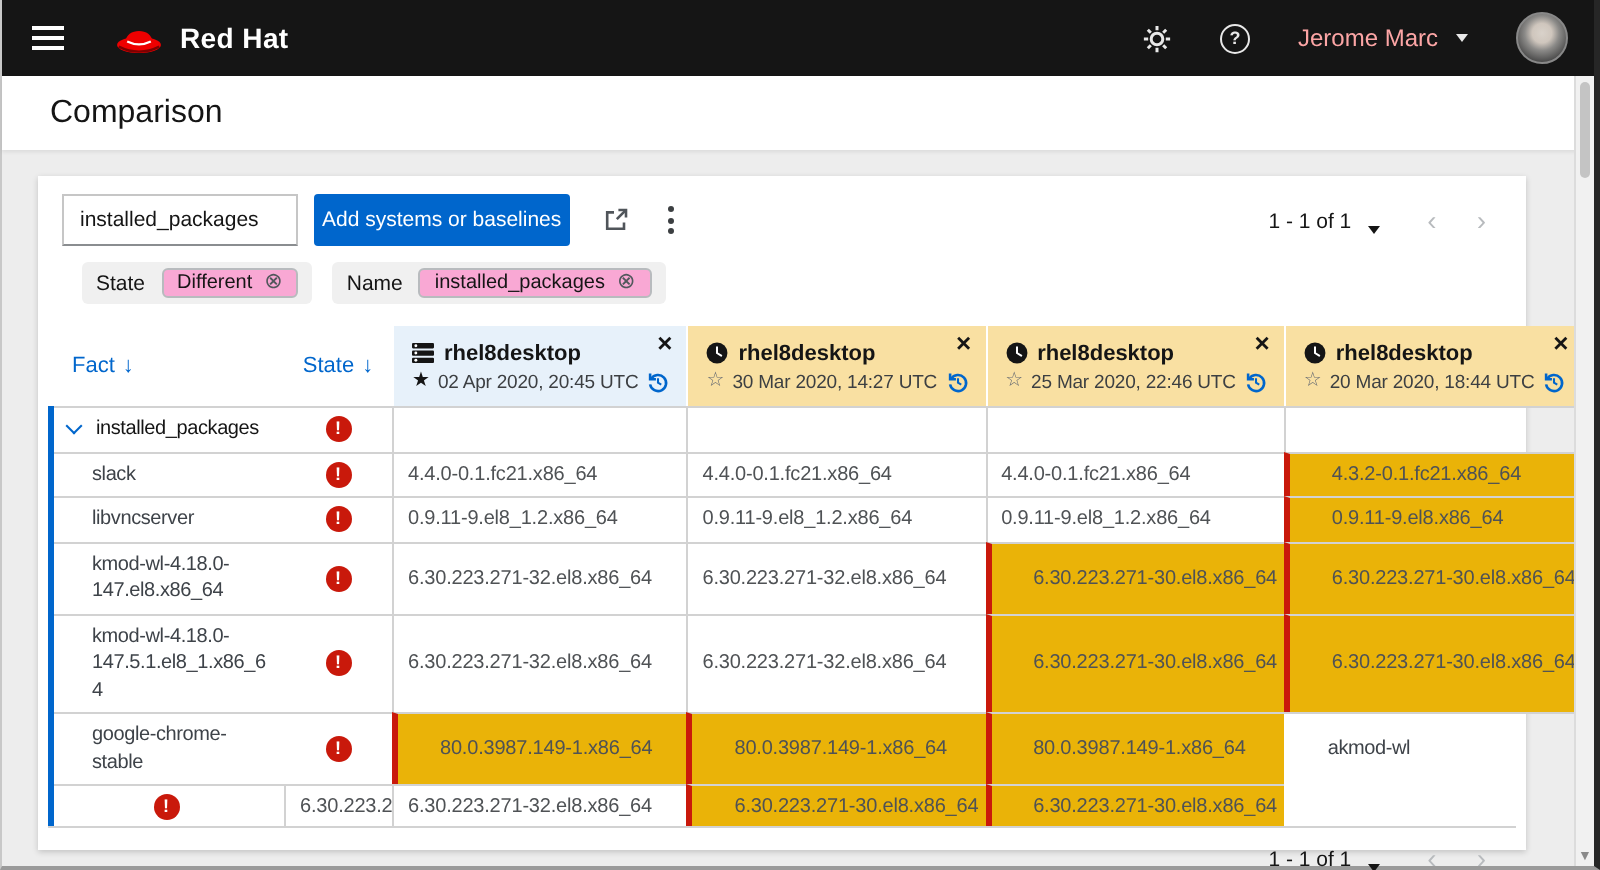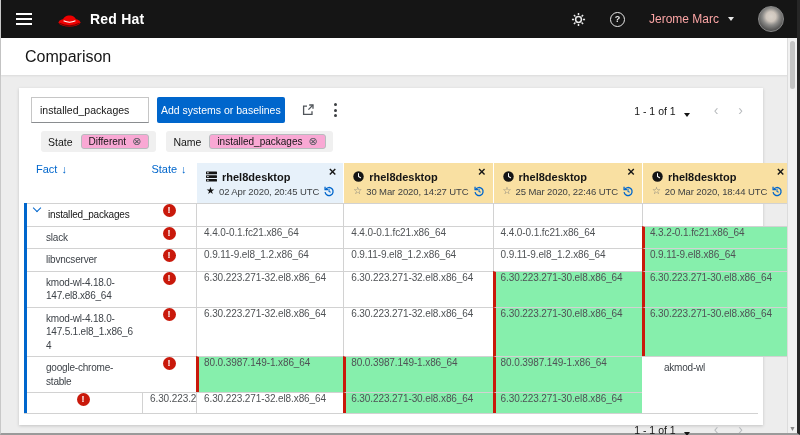--- a/index.html
+++ b/index.html
@@ -56,21 +56,21 @@
   .chip-cat { font-size:10.5px; color:#151515; }
   .chip { background:#f9a8d4; border:1px solid #b8bbbe; border-radius:3px; padding:1px 7px; display:flex;
           align-items:center; gap:6px; font-size:10px; color:#151515; cursor:pointer; }
   .chip-x { color:#51575c; font-size:11px; line-height:1; }
 
   
   .table-wrap { margin:0 5px; }
   .cmp-table { display:grid; grid-template-columns:118px 54px repeat(4,1fr); position:relative;
                border-bottom:1px solid #d2d2d2; }
   .cmp-table::before { content:""; position:absolute; left:0; top:40px; bottom:0; width:3px; background:#0066cc; z-index:2; }
-  .cell { display:flex; }
+  .cell { display:flex; align-items:center; }
   .h-fact, .h-state { height:40px; color:#0066cc; font-size:11px; gap:4px; }
   .h-fact { padding-left:12px; }
   .h-state { justify-content:center; }
   .sort { font-size:11px; color:#0066cc; }
   .sys-header { position:relative; height:40px; flex-direction:column; align-items:flex-start; justify-content:center;
                 padding:4px 8px 2px 9px; border-left:1px solid #fff; }
   .sys-close { position:absolute; top:1px; right:7px; font-size:13px; font-weight:bold; color:#151515; cursor:pointer; }
   .sys-name-row { display:flex; align-items:flex-start; gap:5px; }
   .sys-name { font-size:11px; font-weight:bold; color:#151515; }
   .sys-meta { display:flex; align-items:center; gap:4px; margin-top:2px; }
@@ -81,21 +81,21 @@
   .c-fact { font-size:10px; letter-spacing:-.2px; color:#3e4349; padding:4px 4px 4px 22px; min-height:21px;
             border-top:1px solid #d2d2d2; line-height:1.35; overflow-wrap:anywhere; }
   .c-fact.group { padding-left:10px; color:#151515; cursor:pointer; }
   .chev { width:6px; height:6px; border-right:1.6px solid #0066cc; border-bottom:1.6px solid #0066cc;
           transform:rotate(45deg); display:inline-block; margin:-3px 8px 0 0; flex:none; }
   .c-state { justify-content:center; border-top:1px solid #d2d2d2; min-height:21px; }
   .err { width:13px; height:13px; border-radius:50%; background:#c9190b; color:#fff; font-size:9px; font-weight:bold;
          display:inline-flex; align-items:center; justify-content:center; line-height:1; }
   .c-val { font-size:10px; letter-spacing:-.1px; color:#4f5255; padding:0 7px; min-height:21px;
            border-top:1px solid #d2d2d2; border-left:1px solid #d2d2d2; white-space:nowrap; overflow:hidden; }
-  .c-val.changed { background:#86efac; border-left:3px solid #c9190b; padding-left:5px; }
+  .c-val.changed { background:#eab308; border-left:3px solid #c9190b; padding-left:21px; }
 
   .card-spacer { flex:1; }
   .card-footer { display:flex; padding:8px 14px 14px; }
 
   
   .scrollbar { position:absolute; top:38px; right:0; bottom:0; width:10px; background:#f1f1f1;
                border-left:1px solid #dcdcdc; }
   .sb-thumb { position:absolute; top:3px; left:2px; width:5px; height:48px; background:#c4c4c4; border-radius:3px; }
   .sb-arrow { position:absolute; bottom:1px; left:0; width:100%; text-align:center; font-size:7px; color:#8a8a8a; }
 </style>

